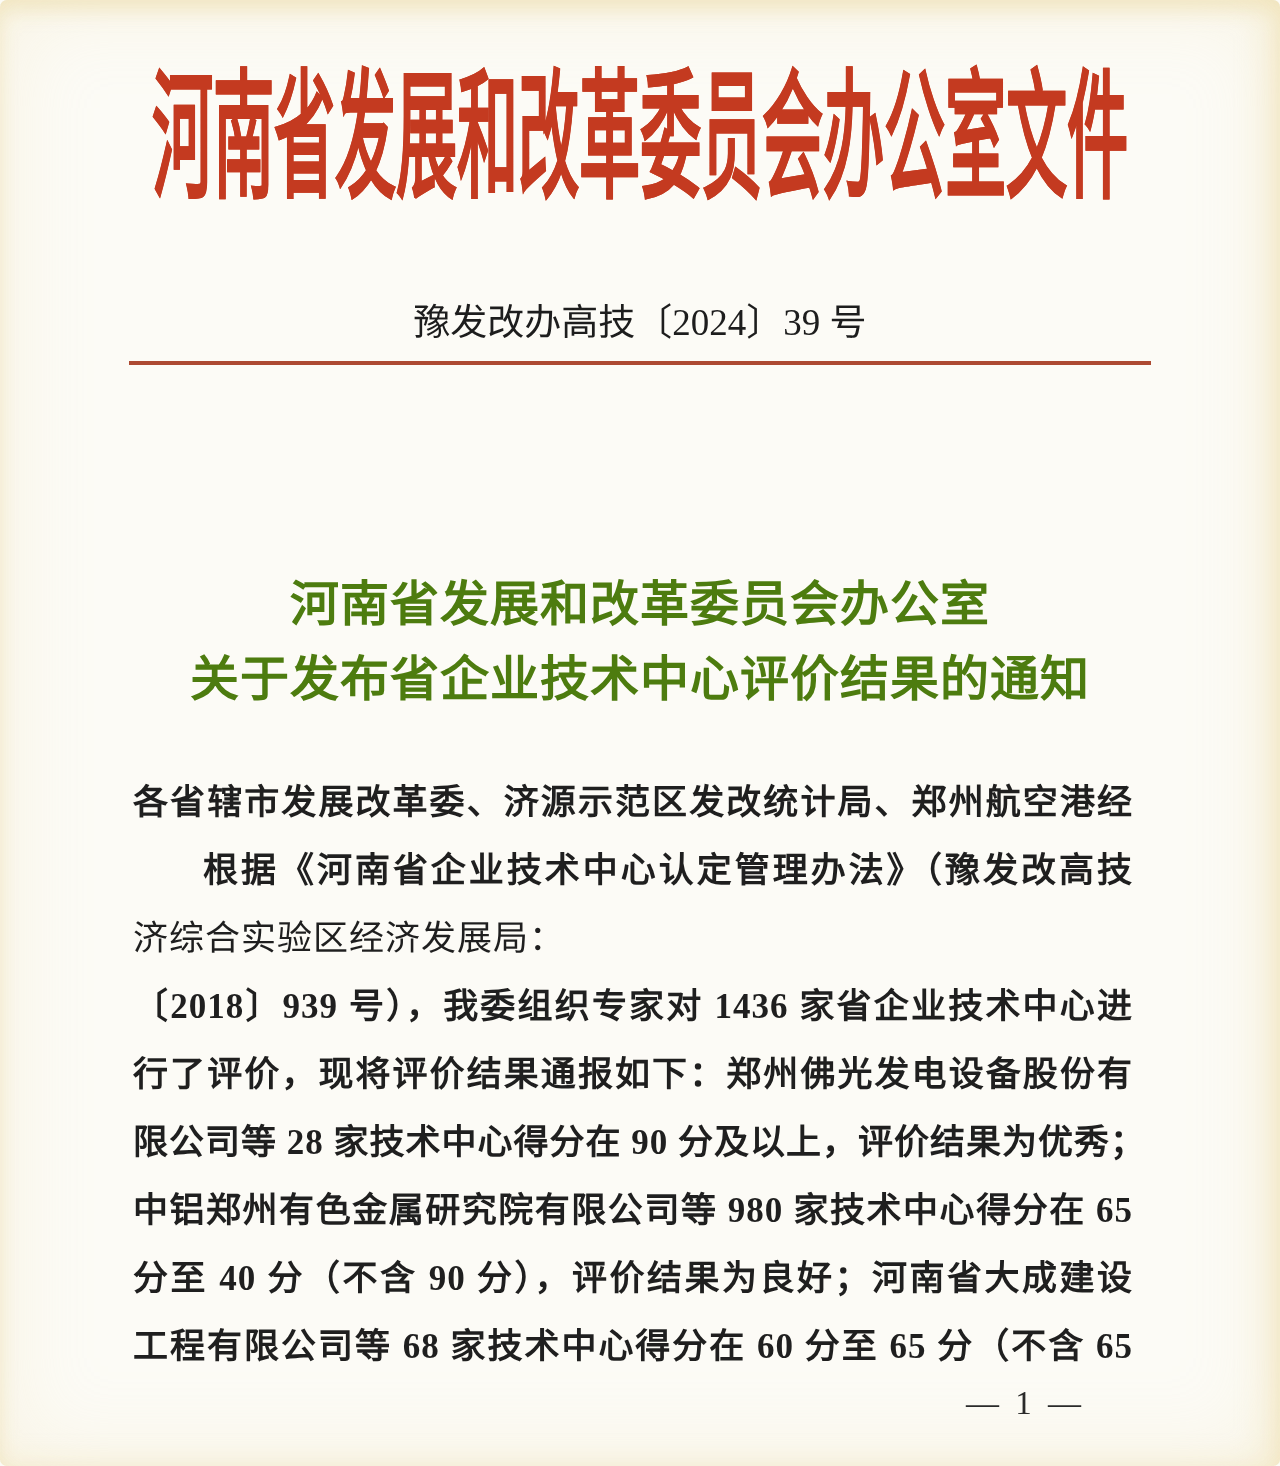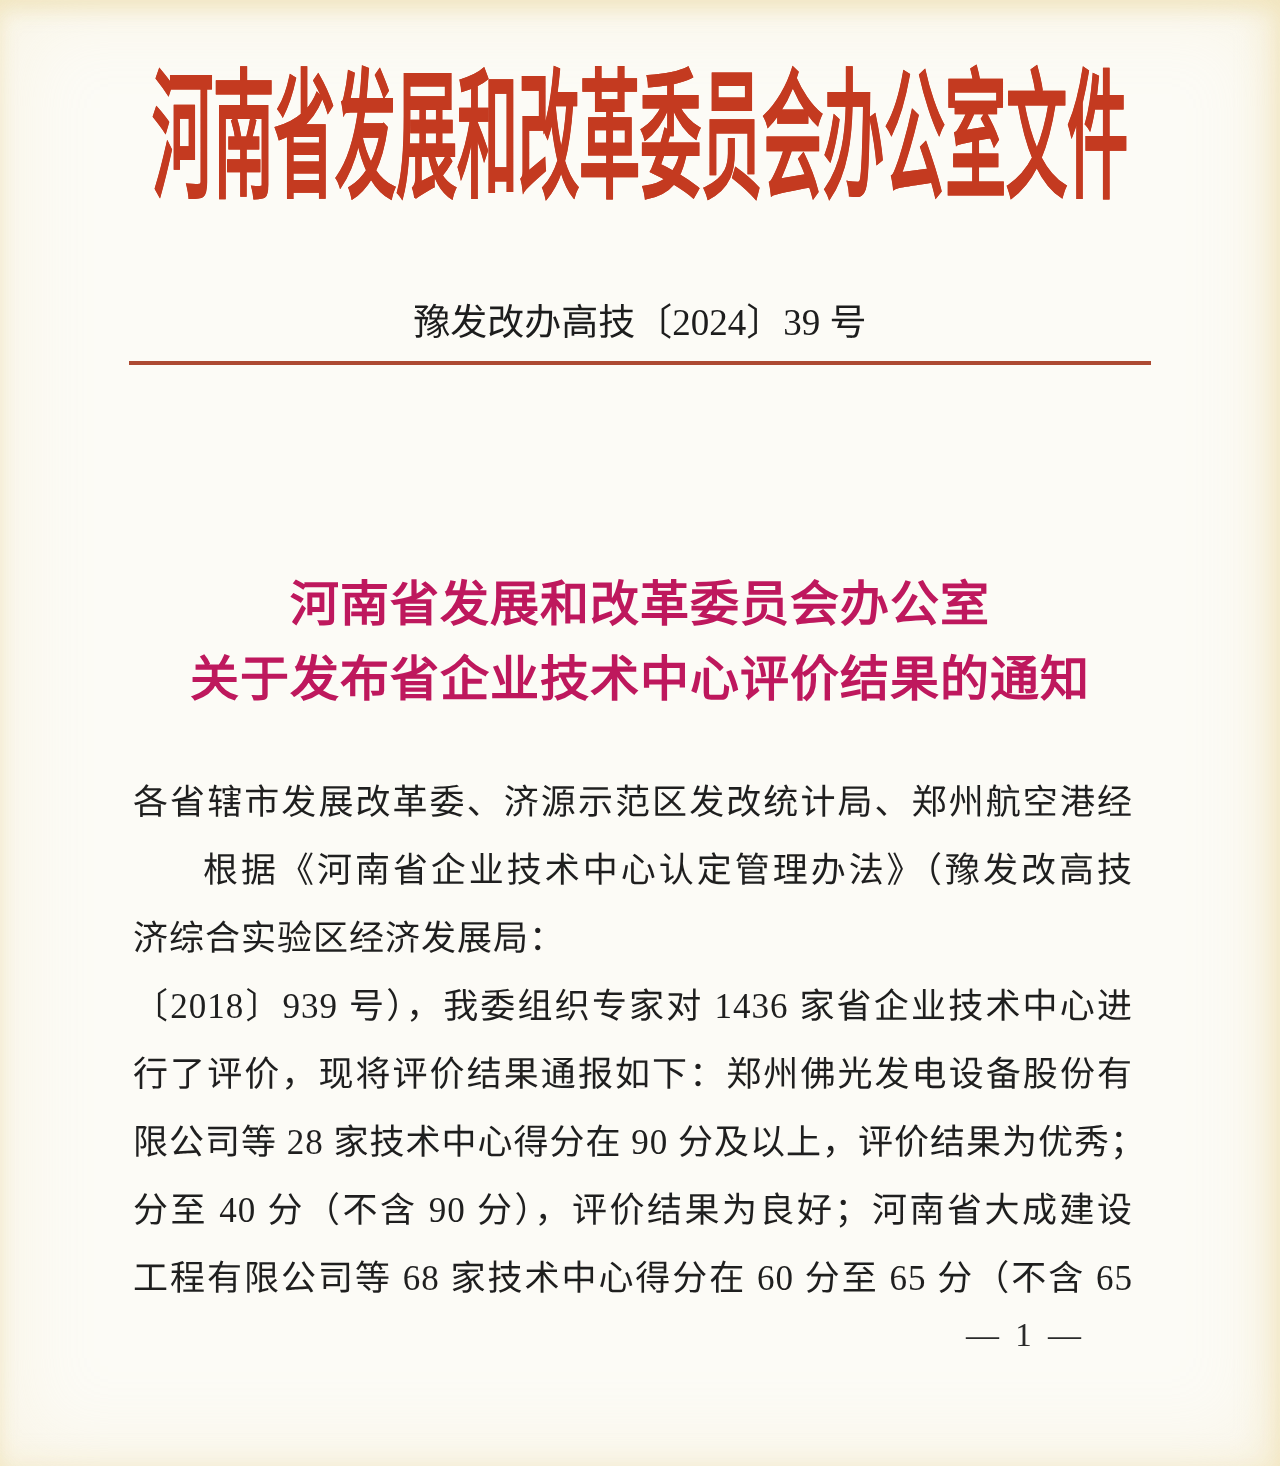--- a/index.html
+++ b/index.html
@@ -16,20 +16,21 @@
     position: relative;
   }
   .page {
     width: 1280px;
     height: 1466px;
     box-shadow:
       inset 0 0 90px rgba(238, 222, 170, 0.30),
       inset -14px 0 30px rgba(238, 222, 170, 0.35),
       inset 0 10px 18px rgba(238, 222, 170, 0.45);
     overflow: hidden;
+    border-radius: 7px;
   }
 
   
   .banner {
     margin-top: 55px;
     height: 140px;
     display: flex;
     align-items: center;
     justify-content: center;
   }
@@ -63,41 +64,42 @@
     background: var(--rule_red, #ad4a32);
   }
 
   
   .title {
     margin: 202px 0 0 0;
     text-align: center;
     font-size: 49px;
     font-weight: 700;
     line-height: 75px;
-    color: #be185d;
+    color: #4d7c0f;
   }
   .title-line { display: block; letter-spacing: 1px; }
 
   
   .body-text {
     margin: 52px 0 0 133px;
     width: 1000px;
     font-size: 35px;
     color: #1f1f1f;
   }
   .line {
     margin: 0;
     height: 68px;
     line-height: 68px;
     white-space: nowrap;
     letter-spacing: 1px;
   }
   .line.fill {
     text-align: justify;
     text-align-last: justify;
+    font-weight: bold;
   }
   .line.indent {
     text-indent: 2em;
   }
 
   
   .page-number {
     margin-top: 2px;
     text-align: right;
     padding-right: 195px;
@@ -125,19 +127,20 @@
     <span class="title-line">关于发布省企业技术中心评价结果的通知</span>
   </h1>
 
   <div class="body-text">
     <p class="line fill">各省辖市发展改革委、济源示范区发改统计局、郑州航空港经</p>
     <p class="line fill indent">根据《河南省企业技术中心认定管理办法》（豫发改高技</p>
     <p class="line">济综合实验区经济发展局：</p>
     <p class="line fill">〔2018〕939 号），我委组织专家对 1436 家省企业技术中心进</p>
     <p class="line fill">行了评价，现将评价结果通报如下：郑州佛光发电设备股份有</p>
     <p class="line fill">限公司等 28 家技术中心得分在 90 分及以上，评价结果为优秀；</p>
+    <p class="line fill">中铝郑州有色金属研究院有限公司等 980 家技术中心得分在 65</p>
     <p class="line fill">分至 40 分（不含 90 分），评价结果为良好；河南省大成建设</p>
     <p class="line fill">工程有限公司等 68 家技术中心得分在 60 分至 65 分（不含 65</p>
   </div>
 
   <div class="page-number">— 1 —</div>
 
 </div>
 
 </body></html>

